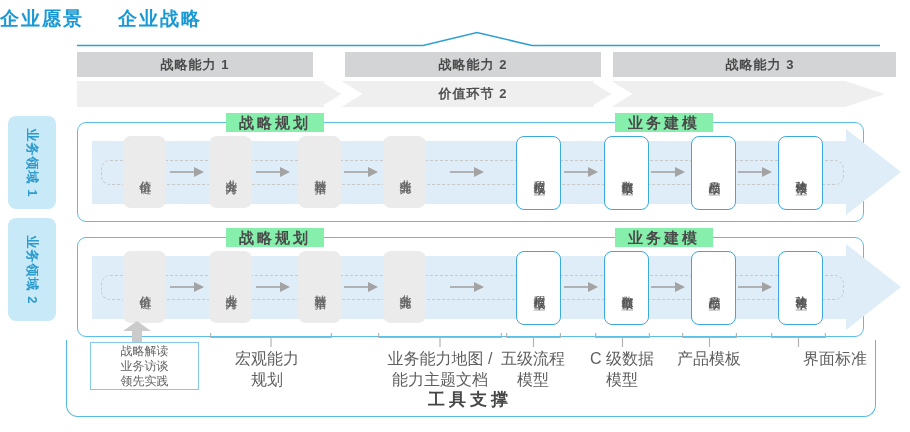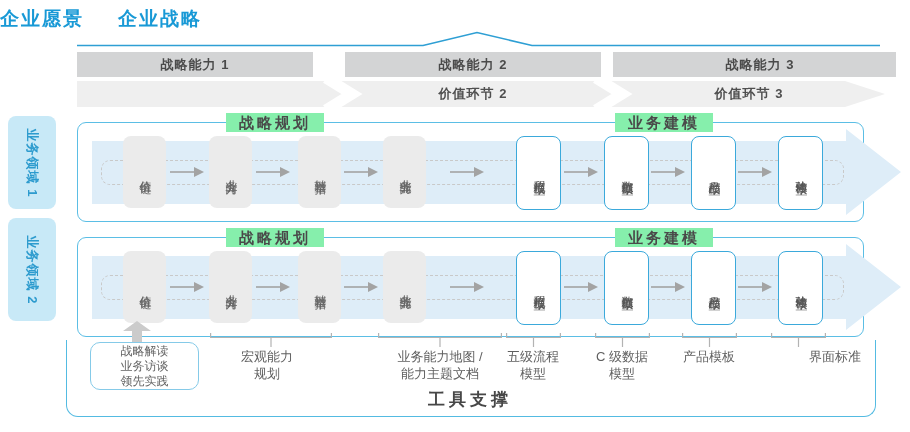--- a/index.html
+++ b/index.html
@@ -30,23 +30,23 @@
   .dashed{position:absolute;left:23px;top:37px;width:741px;height:23px;border:1.5px dashed #C9C9C9;border-radius:9px;}
   .node{position:absolute;top:13px;width:43px;height:72px;border-radius:8px;display:flex;align-items:center;
         justify-content:center;font-size:12px;color:#666;}
   .node.gray{background:#EBEBEB;}
   .node.blue{background:#fff;border:1.5px solid #3BA9DB;color:#555;}
   .node span{writing-mode:vertical-rl;text-orientation:upright;line-height:1.15;letter-spacing:1px;}
   .band,.harrow{position:absolute;pointer-events:none;}
 
   
   .practice{position:absolute;left:90px;top:342px;width:107px;height:46px;border:1.3px solid #85CAE8;
-            border-radius:10px;background:#fff;display:flex;align-items:center;justify-content:center;
+            border-radius:0;background:#fff;display:flex;align-items:center;justify-content:center;
             font-size:12px;color:#636363;text-align:center;white-space:pre-line;line-height:1.25;}
-  .ann{position:absolute;top:349px;transform:translateX(-50%);font-size:13px;color:#5F5F5F;text-align:center;
+  .ann{position:absolute;top:349px;transform:translateX(-50%);font-size:16px;color:#5F5F5F;text-align:center;
        white-space:pre-line;line-height:1.3;}
   .tool-box{position:absolute;left:66px;top:340px;width:808px;height:76px;border:1.5px solid #54BBE2;
             border-top:none;border-radius:0 0 12px 12px;}
   .tool-label{position:absolute;left:470px;top:388px;transform:translateX(-50%);font-size:17px;
               font-weight:bold;color:#474747;letter-spacing:4px;white-space:nowrap;}
 </style>
 </head>
 <body>
 
 <div class="canvas">
@@ -61,21 +61,20 @@
     <polygon points="77,81 845,81 885,94 845,107 77,107" fill="#EFEFEF"></polygon>
     <path d="M326,78 L352,94 L326,110" stroke="#FFFFFF" stroke-width="11" fill="none"></path>
     <path d="M596,78 L622,94 L596,110" stroke="#FFFFFF" stroke-width="11" fill="none"></path>
   </svg>
 
   <div class="bar" style="left:77px;width:236px;">战略能力 1</div>
   <div class="bar" style="left:345px;width:256px;">战略能力 2</div>
   <div class="bar" style="left:613px;width:272px;padding-left:11px;">战略能力 3</div>
 
   <div class="vlabel" style="left:345px;width:256px;">价值环节 2</div>
-  <div class="vlabel" style="left:613px;width:272px;">价值环节 3</div>
 
   <div class="domain" style="top:116px;height:93px;">
     <span>业务领域 1</span>
   </div>
   <div class="domain" style="top:218px;height:103px;">
     <span>业务领域 2</span>
   </div>
 
   <div class="row" style="top:122px;">
     <svg class="band" style="left:0;top:0;overflow:visible;" width="830" height="98" viewBox="0 0 830 98">

